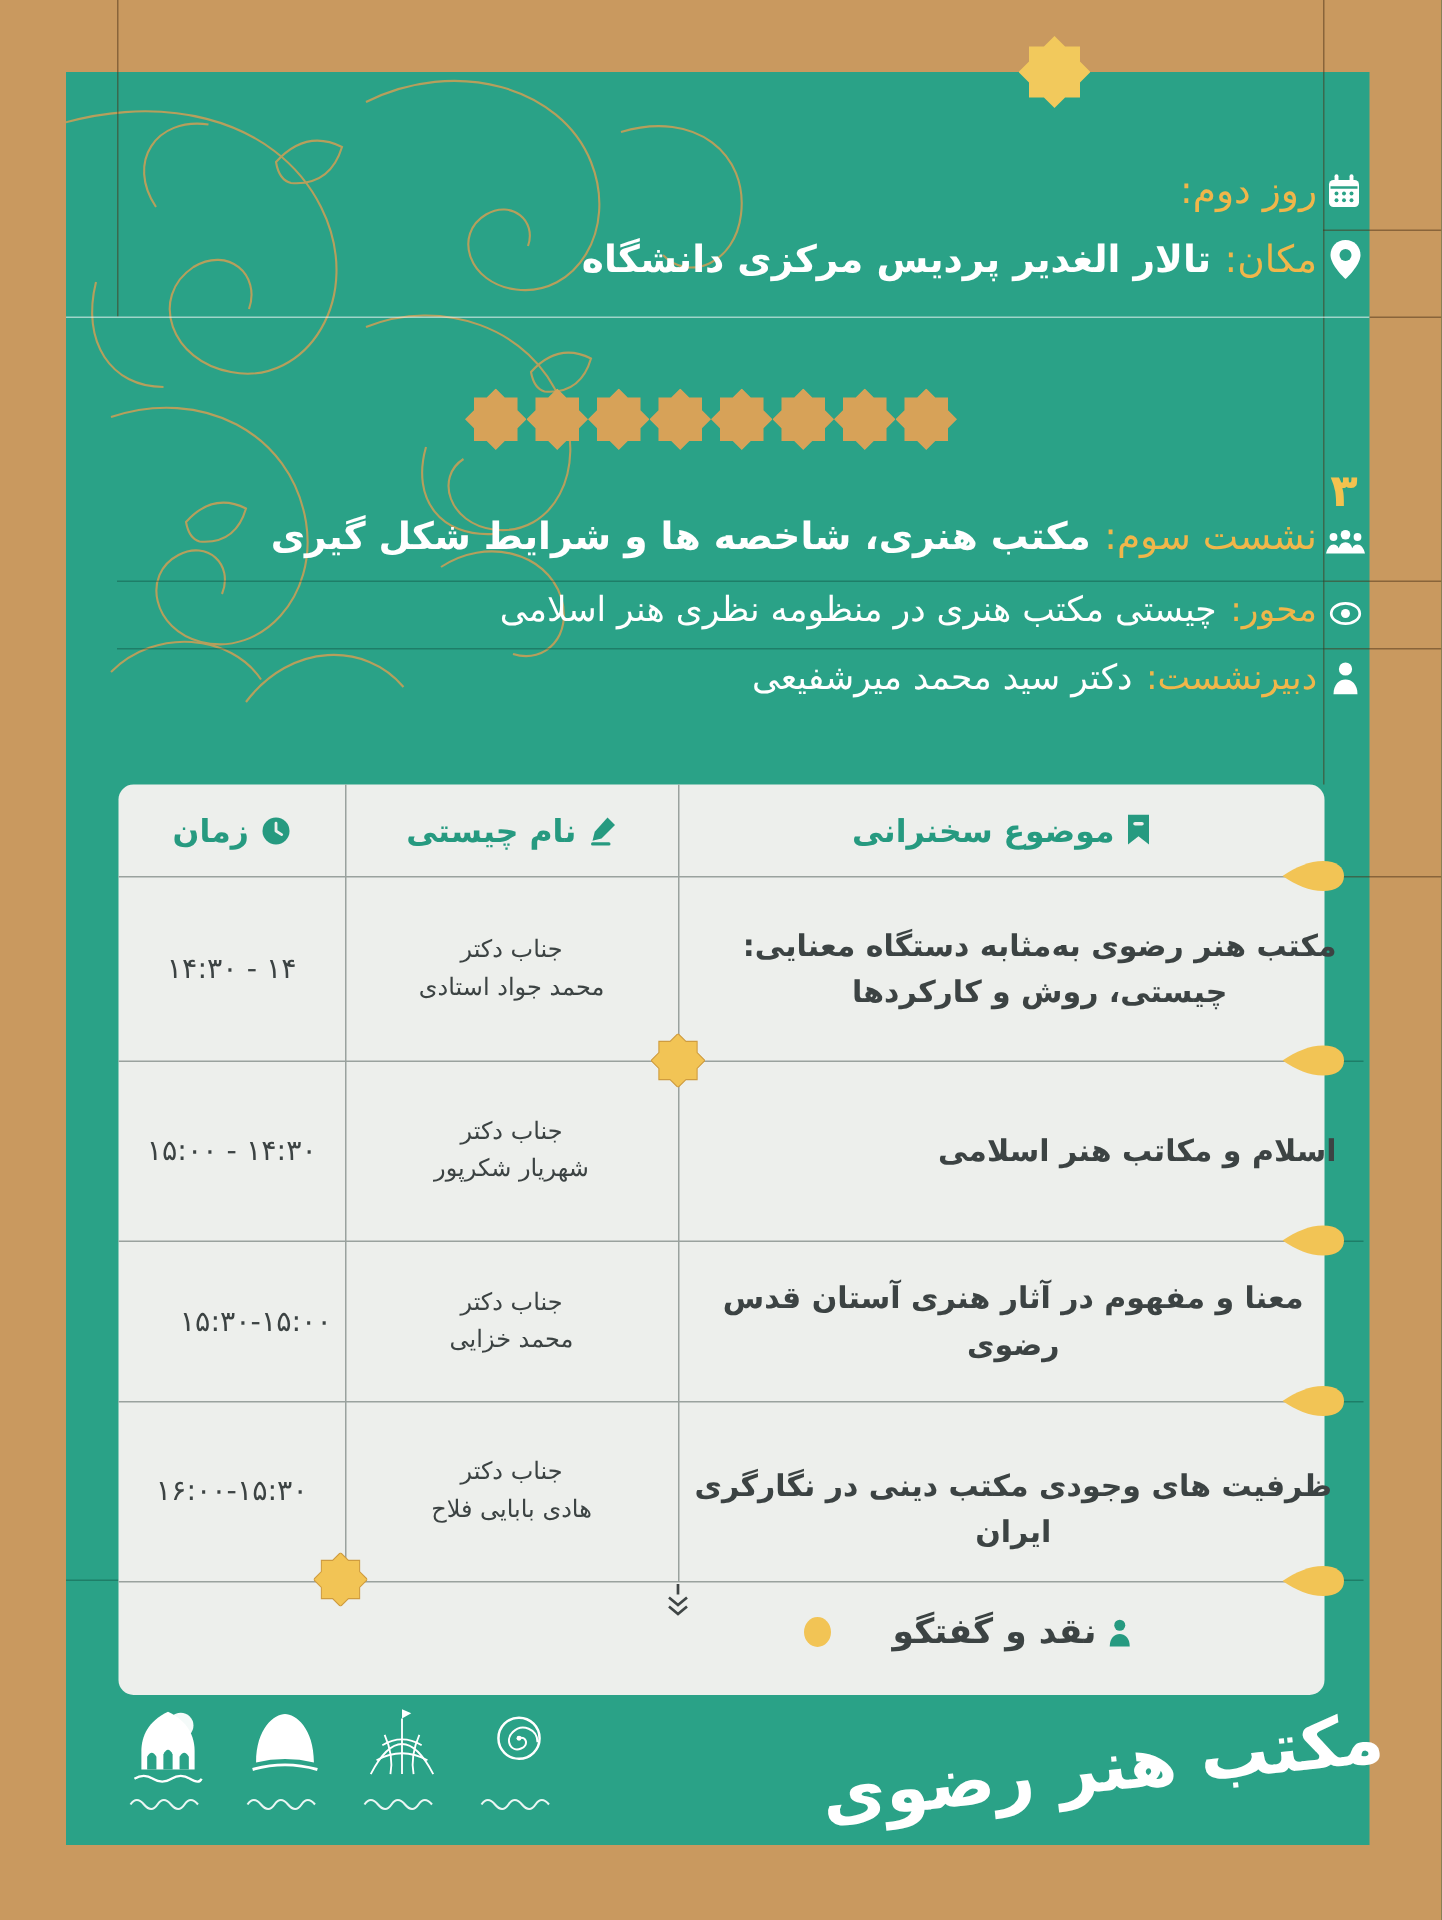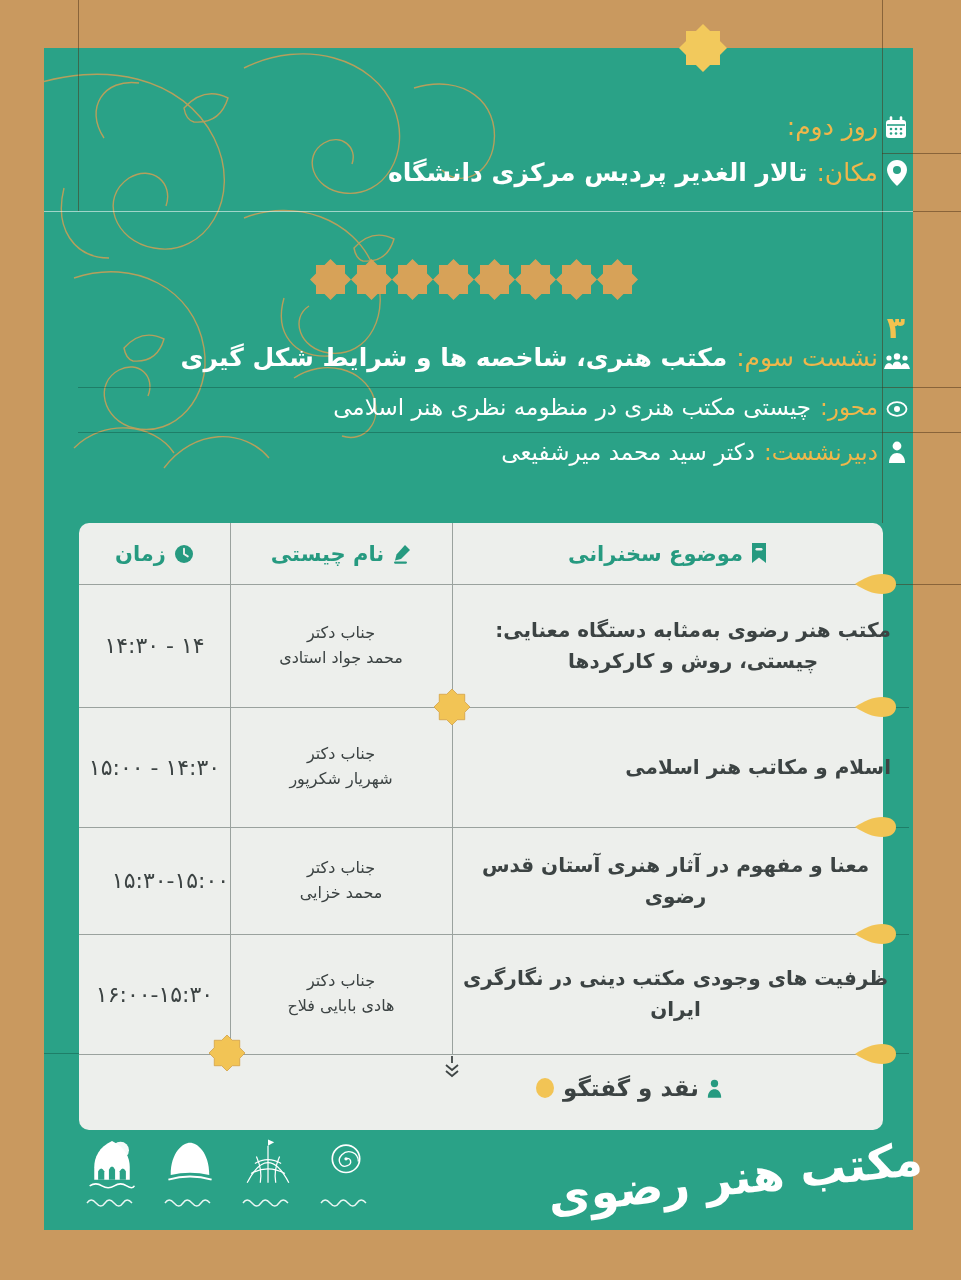--- a/index.html
+++ b/index.html
@@ -44,26 +44,26 @@
     background:#edefec;border-radius:10px;direction:rtl;
   }
   .col-line{position:absolute;top:0;width:1px;height:531px;background:#9aa29e;}
   .row-line{position:absolute;left:0;width:804px;height:1px;background:#9aa29e;}
   .cell{position:absolute;display:flex;align-items:center;color:#3c4343;}
   .th{justify-content:center;gap:8px;color:#269a80;font-weight:700;font-size:21px;}
   .td-topic{justify-content:flex-start;padding:0 18px 0 8px;font-weight:700;font-size:20px;
     text-align:center;white-space:pre-line;line-height:1.55;}
   .td-name{justify-content:center;text-align:center;font-size:16px;font-weight:500;
     white-space:pre-line;line-height:1.55;}
-  .td-time{justify-content:center;direction:ltr;font-size:22px;font-weight:500;letter-spacing:.5px;}
+  .td-time{justify-content:center;direction:ltr;font-size:19px;font-weight:500;letter-spacing:.5px;}
   .discussion-row{
     position:absolute;left:456px;top:552px;display:flex;direction:ltr;
     align-items:center;gap:8px;
   }
-  .discussion-label{font-size:23px;font-weight:700;color:#3c4343;direction:rtl;}
+  .discussion-label{font-size:23px;font-weight:700;color:#3c4343;direction:rtl;margin-left:32px;}
   
   .logos{position:absolute;left:82px;top:1138px;display:flex;gap:18px;}
   .logo{width:60px;height:80px;display:flex;flex-direction:column;align-items:center;gap:5px;}
   .calligraphy{
     position:absolute;left:560px;top:1128px;width:350px;height:100px;
     display:flex;align-items:center;justify-content:center;
     color:#ffffff;font-size:46px;font-weight:700;direction:rtl;
     transform:rotate(-6deg);white-space:nowrap;
   }
 </style>
@@ -248,21 +248,21 @@
     <div class="cell td-topic" style="left:373px;top:184px;width:431px;height:120px">اسلام و مکاتب هنر اسلامی</div>
     <div class="cell td-name" style="left:151px;top:184px;width:222px;height:120px">جناب دکتر
 شهریار شکرپور</div>
     <div class="cell td-time" style="left:0;top:184px;width:151px;height:120px" dir="ltr">۱۵:۰۰ - ۱۴:۳۰</div>
 
     <div class="cell td-topic" style="left:373px;top:304px;width:431px;height:107px">معنا و مفهوم در آثار هنری آستان قدس رضوی</div>
     <div class="cell td-name" style="left:151px;top:304px;width:222px;height:107px">جناب دکتر
 محمد خزایی</div>
     <div class="cell td-time" style="left:16px;top:304px;width:151px;height:107px" dir="ltr">۱۵:۳۰-۱۵:۰۰</div>
 
-    <div class="cell td-topic" style="left:373px;top:411px;width:431px;height:120px">ظرفیت های وجودی مکتب دینی در نگارگری ایران</div>
+    <div class="cell td-topic" style="left:373px;top:423px;width:431px;height:120px">ظرفیت های وجودی مکتب دینی در نگارگری ایران</div>
     <div class="cell td-name" style="left:151px;top:411px;width:222px;height:120px">جناب دکتر
 هادی بابایی فلاح</div>
     <div class="cell td-time" style="left:0;top:411px;width:151px;height:120px" dir="ltr">۱۶:۰۰-۱۵:۳۰</div>
 
     <svg style="position:absolute;left:365px;top:533px" width="16" height="24" viewBox="0 0 16 24">
       <g stroke="#3f4545" stroke-width="1.8" fill="none">
         <line x1="8" y1="0" x2="8" y2="7"></line>
         <polyline points="2,9 8,14 14,9"></polyline>
         <polyline points="2,15 8,20 14,15"></polyline>
       </g>

